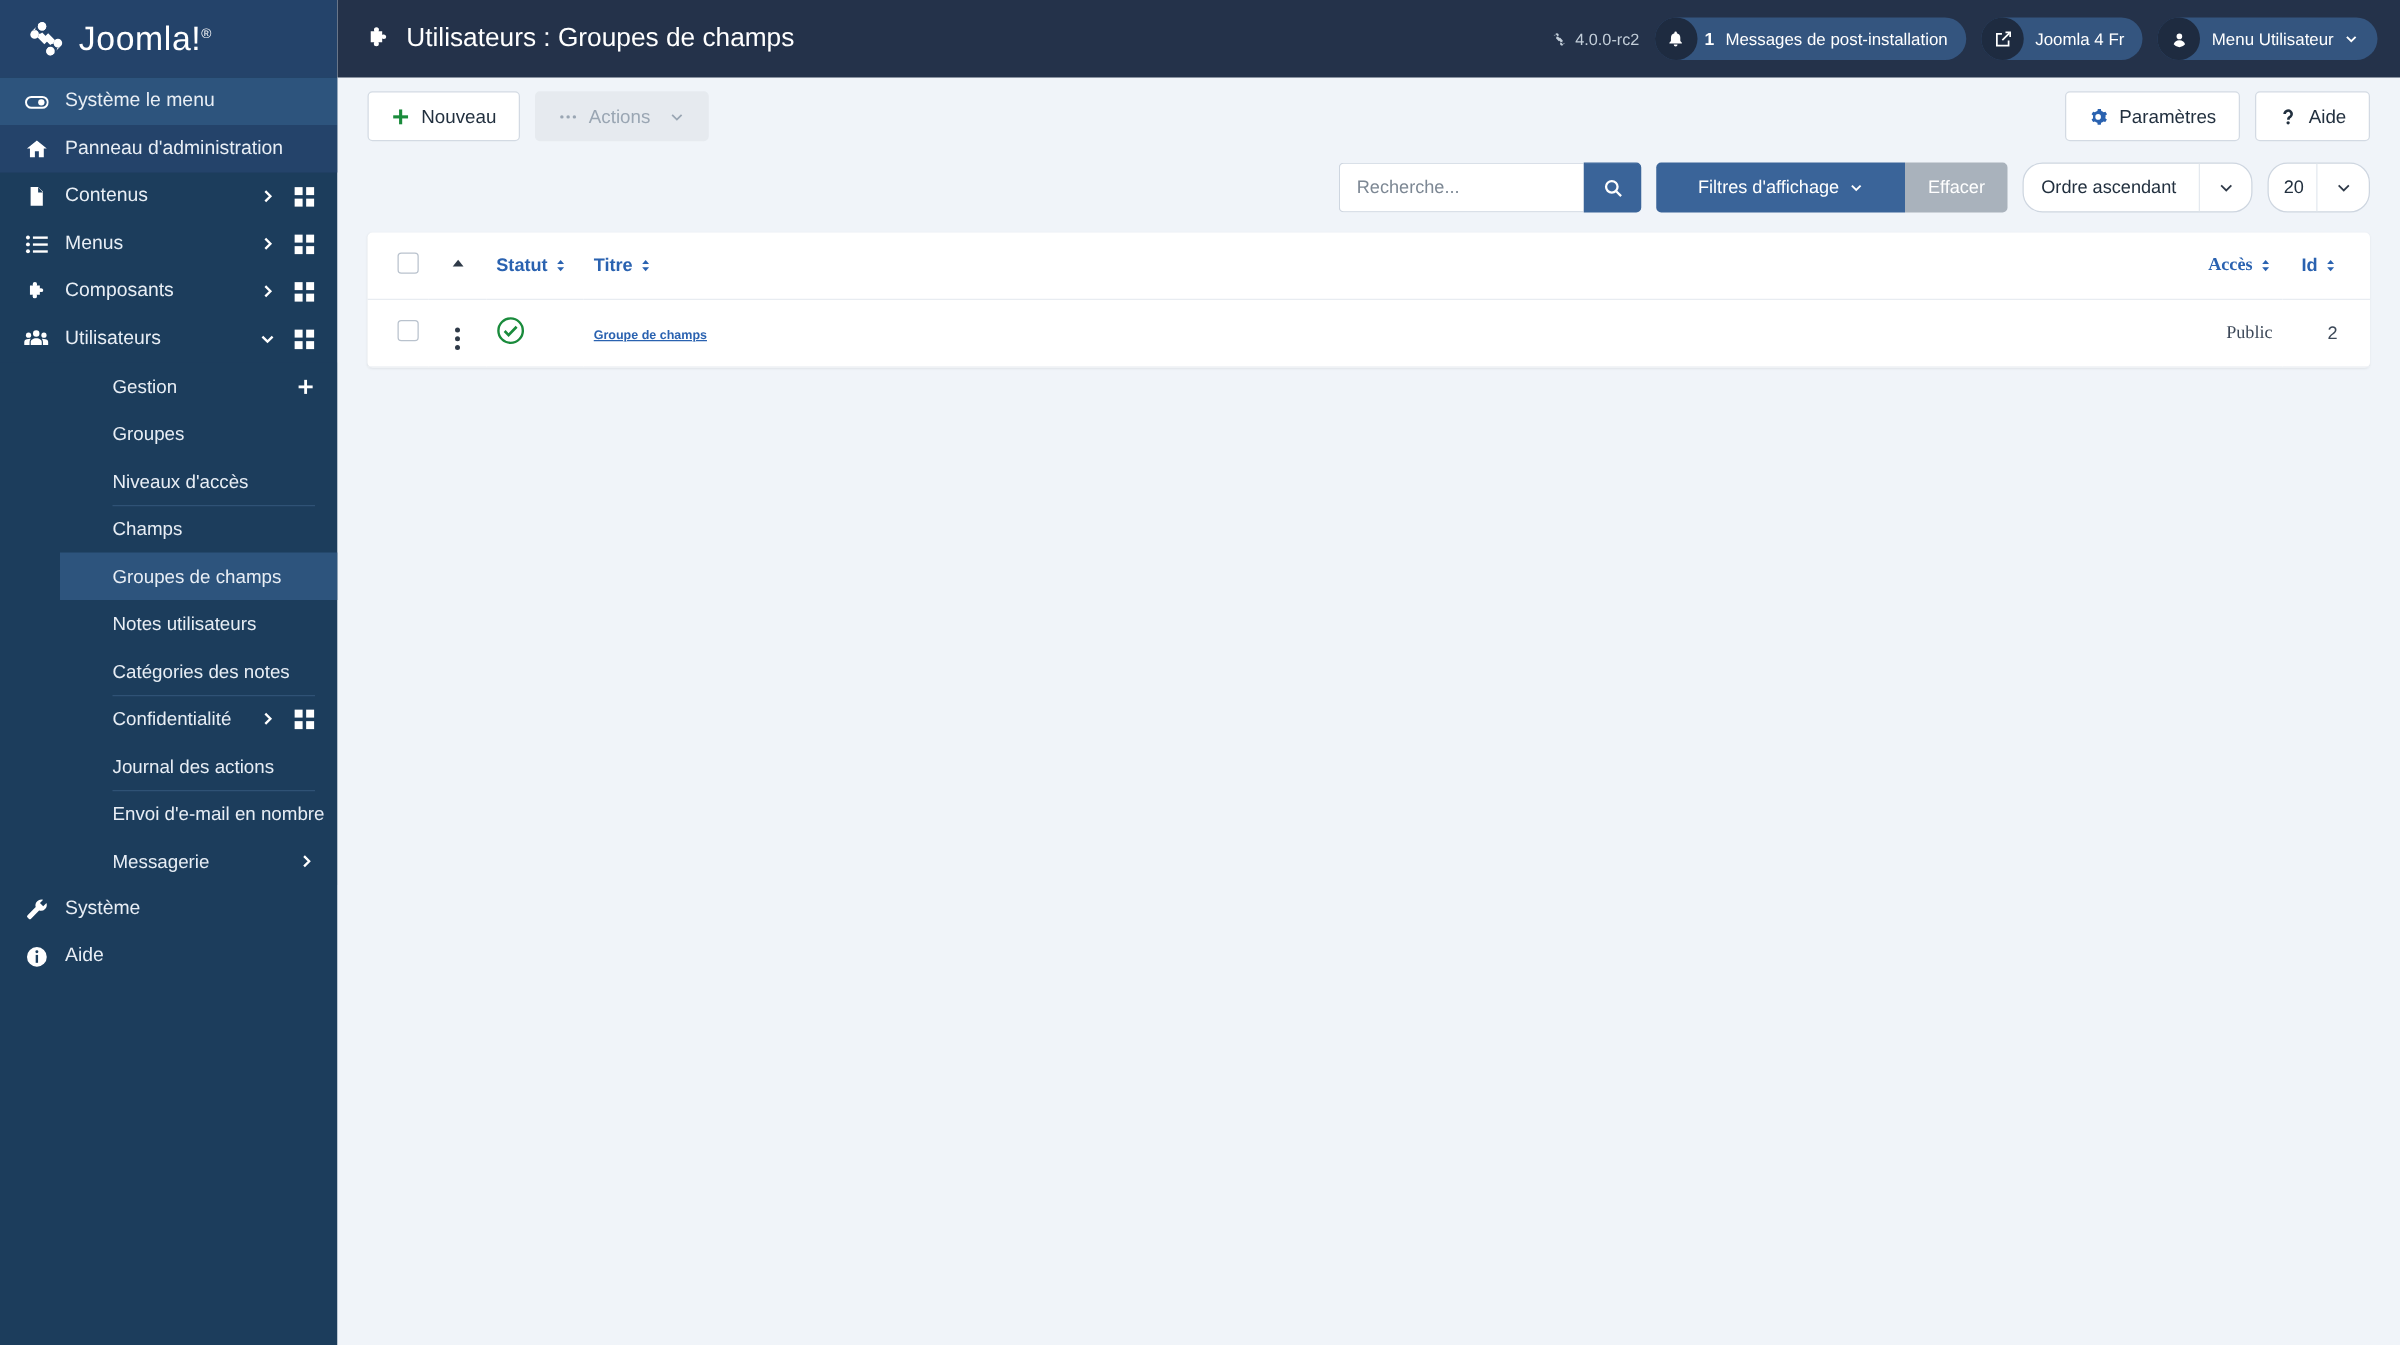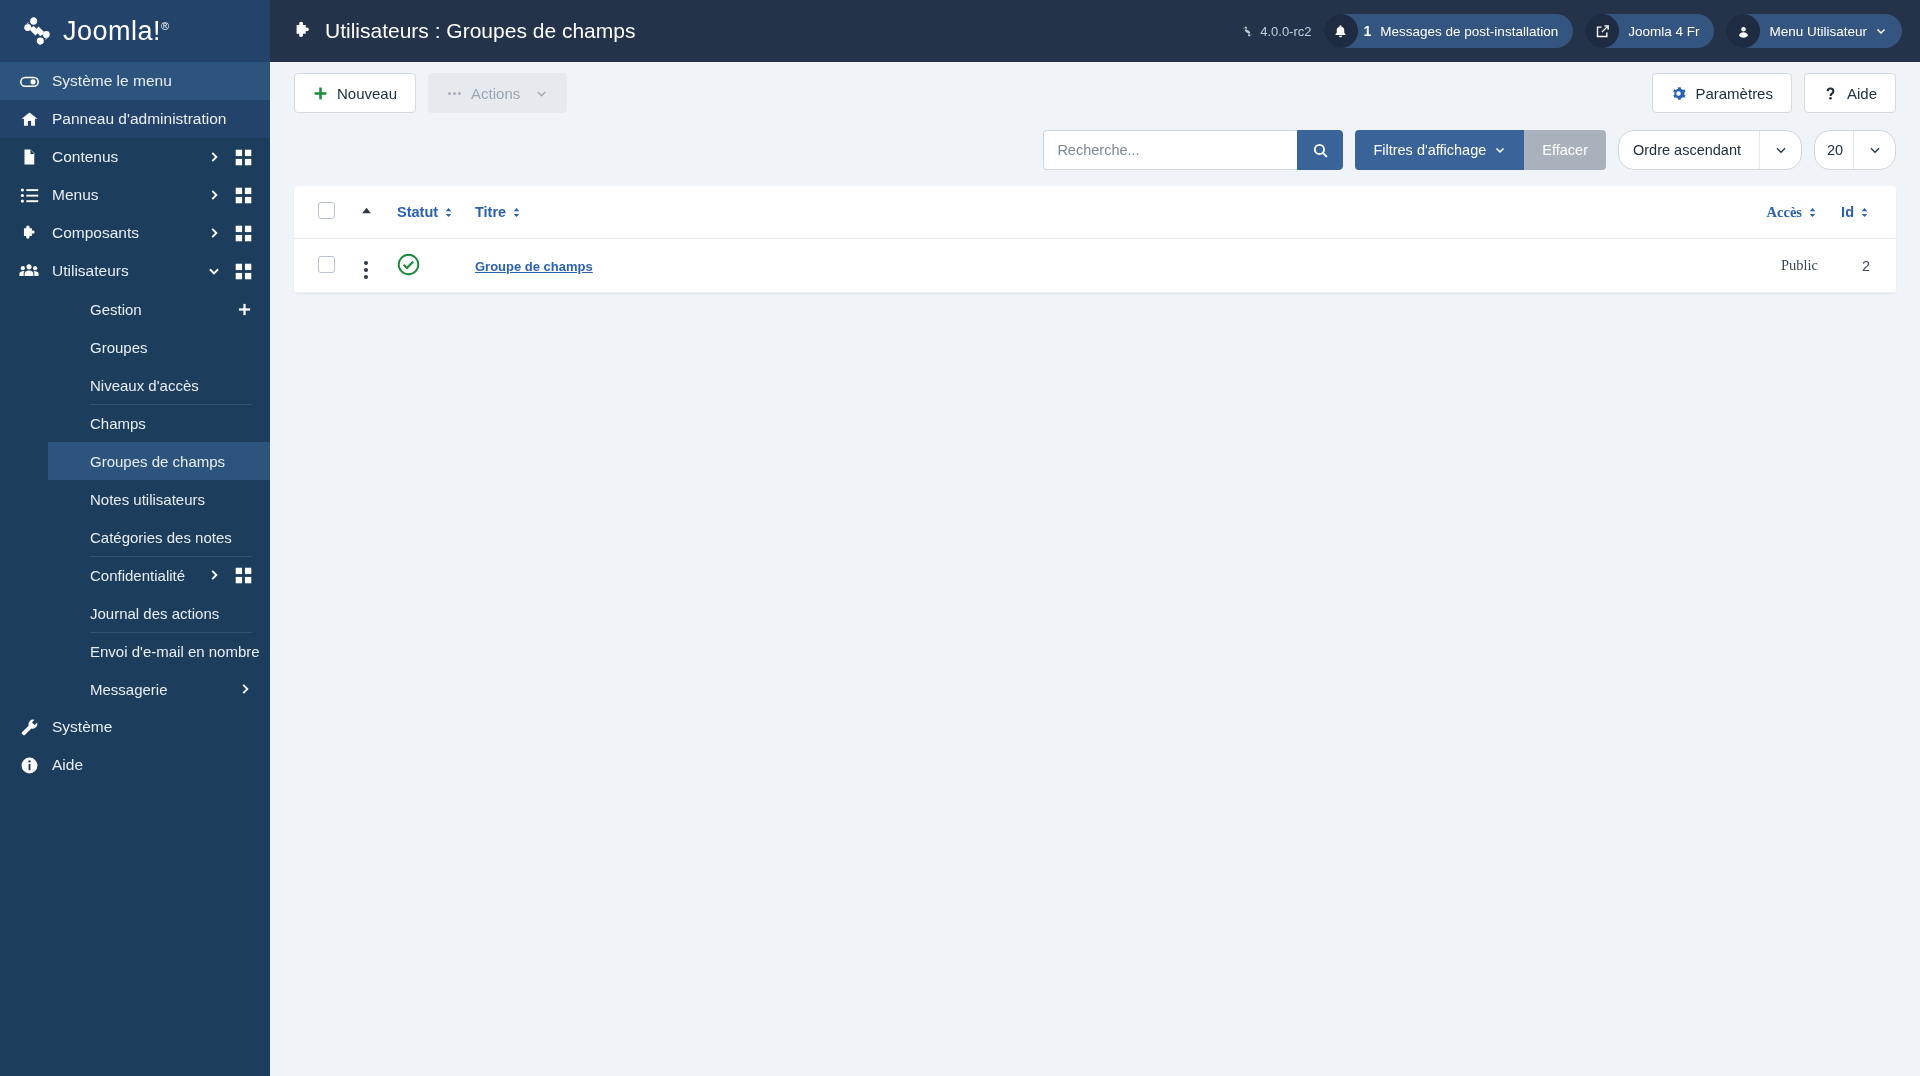--- a/index.html
+++ b/index.html
@@ -115,34 +115,34 @@
   .toolbar-right { margin-left: auto; display: flex; gap: 12px; }
 
   .content { flex: 1; padding: 0 24px; min-height: 0; }
 
   .filterbar {
     display: flex; justify-content: flex-end; align-items: center;
     padding: 6px 0 16px 0;
   }
   .search-group { display: flex; height: 40px; }
   .search-input {
-    width: 254px; height: 40px; border: 1px solid #ced6e0;
+    width: 196px; height: 40px; border: 1px solid #ced6e0;
     border-right: none; border-radius: 4px 0 0 4px;
     padding: 0 13px; font-size: 14.5px; color: #333;
     font-family: "Liberation Sans", sans-serif; outline: none; background: #fff; margin-left: 12px;
   }
   .search-input::placeholder { color: #7d8894; }
   .search-btn {
     width: 46px; height: 40px; background: #3a6499; border: 1px solid #3a6499;
     border-radius: 0 4px 4px 0; display: flex; align-items: center;
     justify-content: center; cursor: pointer;
   }
   .search-btn svg { width: 17px; height: 17px; }
   .filters-btn {
-    height: 40px; padding: 0 18px; background: #3a6499; color: #fff;
+    height: 40px; padding: 0 33px; background: #3a6499; color: #fff;
     display: flex; align-items: center; gap: 8px; font-size: 14.5px;
     border-radius: 4px 0 0 4px; cursor: pointer; margin-left: 12px; white-space: nowrap;
   }
   .clear-btn {
     height: 40px; padding: 12px 18px; background: #a9b2bc; color: #fff;
     display: flex; align-items: center; font-size: 14.5px;
     border-radius: 0 4px 4px 0; cursor: pointer; white-space: nowrap;
   }
   .sel {
     height: 40px; display: flex; align-items: center;
@@ -174,21 +174,21 @@
   .col-drag { width: 46px; text-align: center !important; }
   .col-menu { width: 46px; text-align: center !important; }
   .col-status { width: 78px; }
   .col-access { text-align: right !important; width: 150px; font-family: Liberation Serif, serif; }
   .col-id { text-align: right !important; width: 70px; padding-right: 26px !important; }
   input[type=checkbox] {
     width: 17px; height: 17px; cursor: pointer;
     appearance: none; -webkit-appearance: none;
     border: 1px solid #b9c2cd; border-radius: 3px; background: #fff;
   }
-  .row-link { color: #2a62b0; font-weight: 700; text-decoration: underline; cursor: pointer; font-size: 13px; }
+  .row-link { color: #2a62b0; font-weight: 700; text-decoration: underline; cursor: pointer; font-size: 10px; }
   .status-ok { display: inline-flex; }
   .dots { display: inline-flex; flex-direction: column; gap: 3px; cursor: pointer; }
   .dots i { width: 4px; height: 4px; border-radius: 50%; background: #2f3a48; display: block; }
 </style>
 </head>
 <body>
 
 <div class="app">
 
   <aside class="sidebar">

